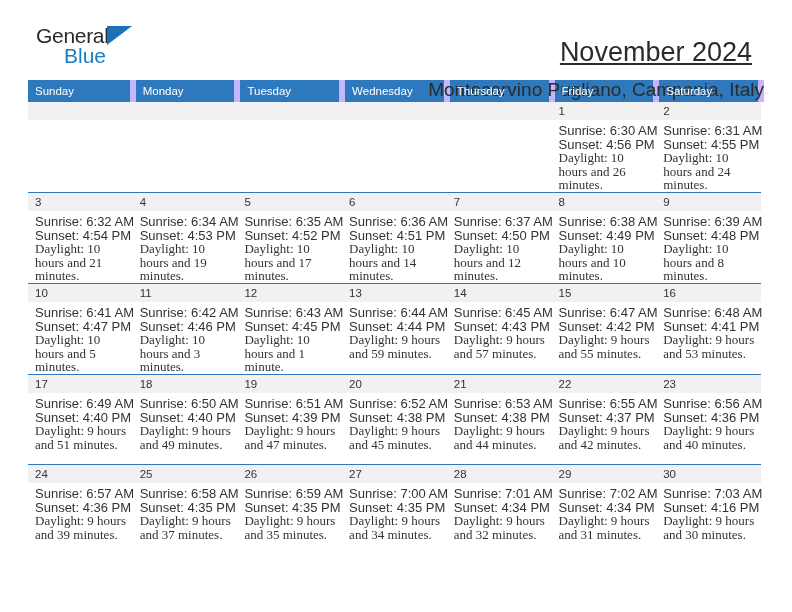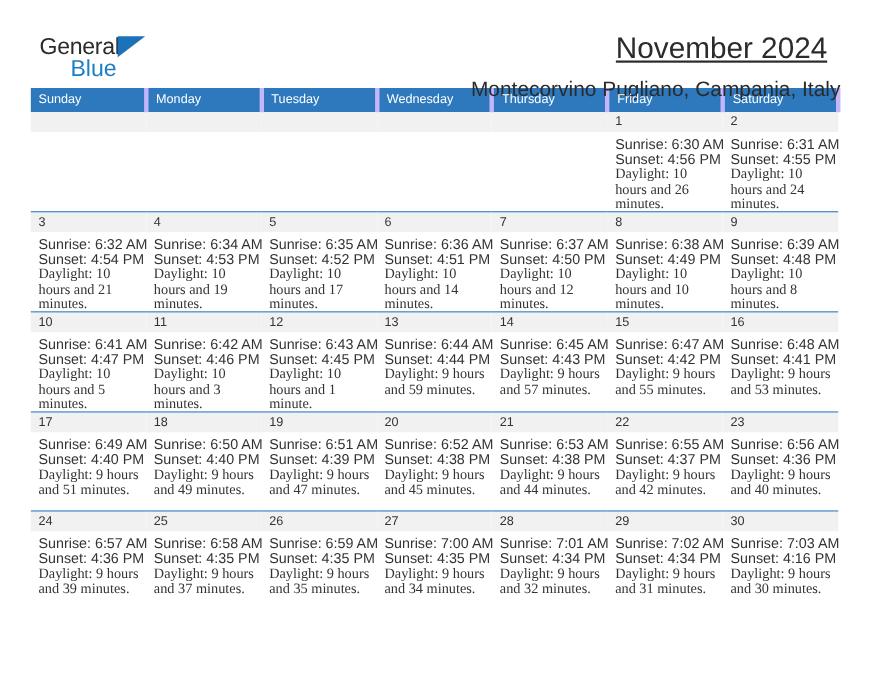--- a/index.html
+++ b/index.html
@@ -18,24 +18,24 @@
     position: relative;
     width: 792px;
     height: 612px;
     box-sizing: border-box;
     padding: 0 28px;
   }
 
   
   .header {
     display: flex;
-    align-items: center;
+    align-items: flex-start;
     justify-content: space-between;
     height: 72px;
-    padding-top: 36px;
+    padding-top: 24px;
     box-sizing: border-box;
   }
   .brand {
     position: relative;
     width: 125px;
     height: 46px;
     flex: none;
   }
   .brand-general {
     position: absolute;
@@ -93,21 +93,21 @@
   }
   .calendar th {
     background: #2e79bd;
     color: #ffffff;
     font-size: 11.5px;
     font-weight: normal;
     text-align: left;
     padding: 5px 0 5px 7px;
     height: 21px;
     box-sizing: border-box;
-    border-right: 4px solid #c4b5fd;
+    border-right: 6px solid #c4b5fd;
   }
   .calendar td {
     width: 105.14px;
     height: 89px;
     vertical-align: top;
     padding: 0;
     border-top: 1px solid #2e79bd;
     background: #ffffff;
   }
   .calendar tr.week-first td {

